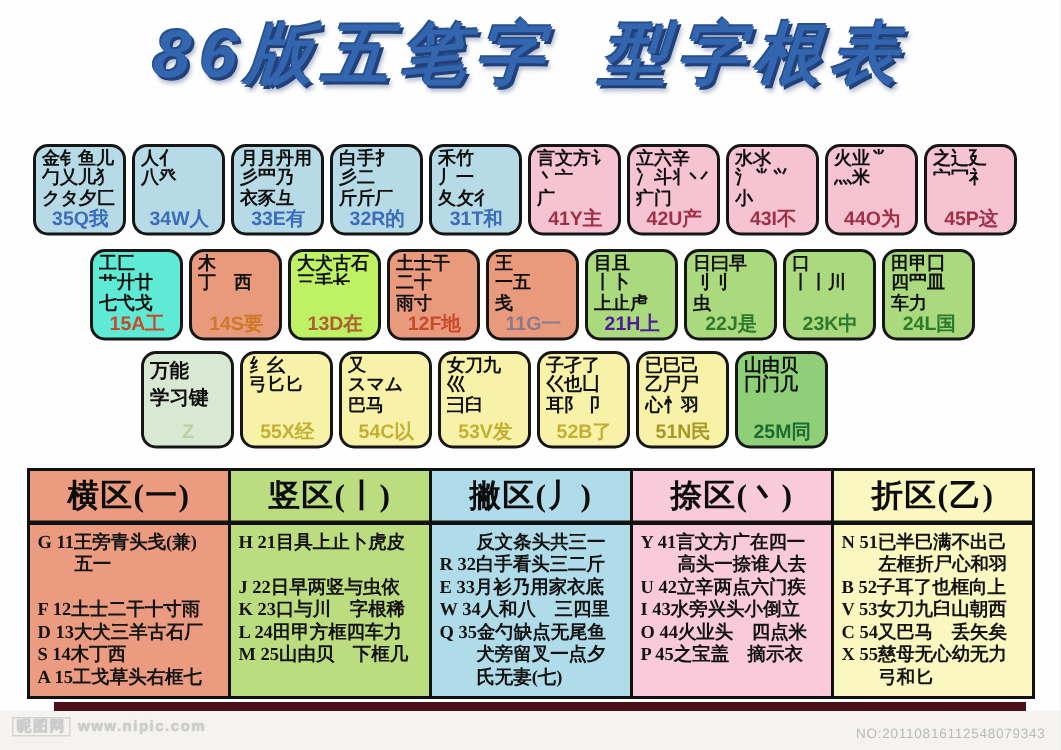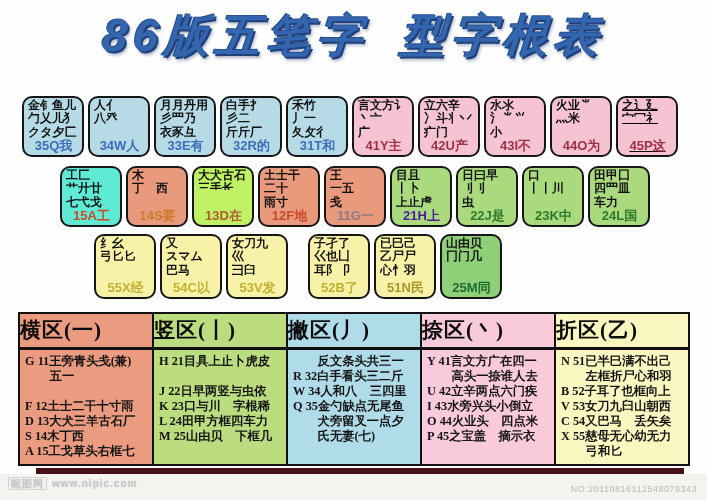--- a/index.html
+++ b/index.html
@@ -37,21 +37,21 @@
     line-height:1.15; margin-bottom:1px; white-space:nowrap;
   }
   .zones {
     position:absolute; top:312px; left:18px; width:672px; height:154px;
     display:flex; border:2.5px solid #111; box-sizing:border-box;
     background:#fff;
   }
   .zone-col { flex:1; display:flex; flex-direction:column; border-right:2.5px solid #111; min-width:0; }
   .zone-col:last-child { border-right:none; }
   .zone-header {
-    height:33px; line-height:33px; 
+    height:33px; line-height:33px; text-align:center;
     font-size:21px; font-weight:bold; color:#0d0d0d;
     border-bottom:3px solid #111; letter-spacing:1px;
     font-family:"Liberation Serif", serif;
   }
   .zone-body { flex:1; padding:4px 2px 0 5px; }
   .zone-line {
     height:15px; font-size:12.3px; font-weight:bold; color:#141414;
     line-height:15px; white-space:nowrap; overflow:hidden;
     font-family:"Liberation Serif", serif;
   }
@@ -135,21 +135,21 @@
         </div>
         <div class="key-label" style="color: rgb(158, 48, 72);">43I不</div>
       </div>
       <div class="key" style="background: rgb(246, 195, 210);">
         <div class="key-lines">
           <div class="key-line">火业⺌</div>
           <div class="key-line">灬米</div>
         </div>
         <div class="key-label" style="color: rgb(158, 48, 72);">44O为</div>
       </div>
-      <div class="key" style="background: rgb(246, 195, 210); text-decoration: underline;">
+      <div class="key" style="background: rgb(246, 195, 210);">
         <div class="key-lines">
           <div class="key-line">之辶廴</div>
           <div class="key-line">宀冖礻</div>
         </div>
         <div class="key-label" style="color: rgb(158, 48, 72);">45P这</div>
       </div>
     </div>
   <div class="kb-row row2">
       <div class="key" style="background: #5eead4;">
         <div class="key-lines">
@@ -216,20 +216,27 @@
       <div class="key" style="background: rgb(171, 217, 126);">
         <div class="key-lines">
           <div class="key-line">田甲囗</div>
           <div class="key-line">四罒皿</div>
           <div class="key-line">车力</div>
         </div>
         <div class="key-label" style="color: rgb(44, 122, 44);">24L国</div>
       </div>
     </div>
   <div class="kb-row row3">
+      <div class="key key-z" style="background: rgb(216, 232, 210);">
+        <div class="key-lines">
+          <div class="key-line">万能</div>
+          <div class="key-line">学习键</div>
+        </div>
+        <div class="key-label" style="color: rgb(188, 208, 164);">Z</div>
+      </div>
       <div class="key" style="background: rgb(247, 242, 168);">
         <div class="key-lines">
           <div class="key-line">纟幺</div>
           <div class="key-line">弓匕匕</div>
         </div>
         <div class="key-label" style="color: rgb(194, 176, 50);">55X经</div>
       </div>
       <div class="key" style="background: rgb(247, 242, 168);">
         <div class="key-lines">
           <div class="key-line">又</div>
@@ -239,21 +246,21 @@
         <div class="key-label" style="color: rgb(194, 176, 50);">54C以</div>
       </div>
       <div class="key" style="background: rgb(247, 242, 168);">
         <div class="key-lines">
           <div class="key-line">女刀九</div>
           <div class="key-line">巛</div>
           <div class="key-line">彐臼</div>
         </div>
         <div class="key-label" style="color: rgb(194, 176, 50);">53V发</div>
       </div>
-      <div class="key" style="background: rgb(247, 242, 168); margin-left: 16px;">
+      <div class="key" style="background: rgb(247, 242, 168);">
         <div class="key-lines">
           <div class="key-line">子孑了</div>
           <div class="key-line">巜也凵</div>
           <div class="key-line">耳阝卩</div>
         </div>
         <div class="key-label" style="color: rgb(194, 176, 50);">52B了</div>
       </div>
       <div class="key" style="background: rgb(247, 242, 168);">
         <div class="key-lines">
           <div class="key-line">已巳己</div>
@@ -293,20 +300,21 @@
           <div class="zone-line">K 23口与川　字根稀</div>
           <div class="zone-line">L 24田甲方框四车力</div>
           <div class="zone-line">M 25山由贝　下框几</div>
         </div>
       </div>
       <div class="zone-col" style="background: rgb(176, 220, 234);">
         <div class="zone-header">撇区(丿)</div>
         <div class="zone-body">
           <div class="zone-line">　　反文条头共三一</div>
           <div class="zone-line">R 32白手看头三二斤</div>
+          <div class="zone-line">E 33月衫乃用家衣底</div>
           <div class="zone-line">W 34人和八　三四里</div>
           <div class="zone-line">Q 35金勺缺点无尾鱼</div>
           <div class="zone-line">　　犬旁留叉一点夕</div>
           <div class="zone-line">　　氏无妻(七)</div>
         </div>
       </div>
       <div class="zone-col" style="background: rgb(249, 202, 218);">
         <div class="zone-header">捺区(丶)</div>
         <div class="zone-body">
           <div class="zone-line">Y 41言文方广在四一</div>

